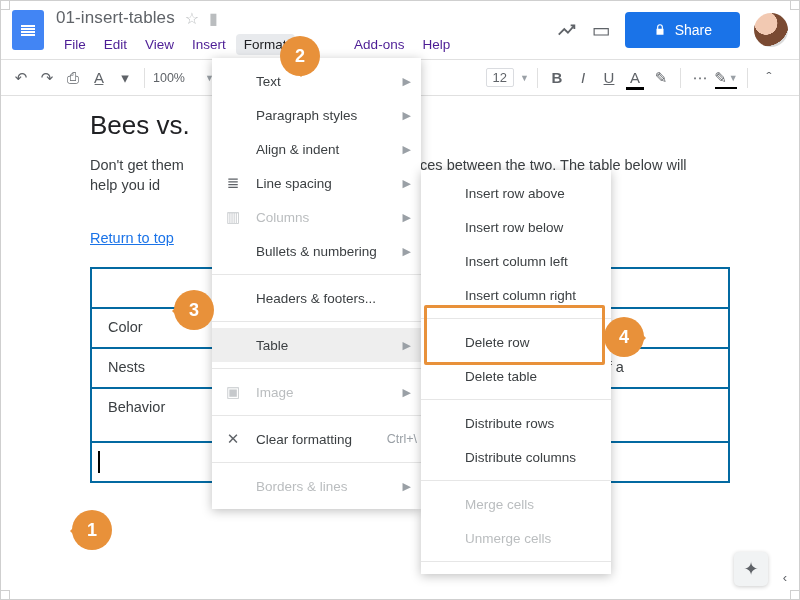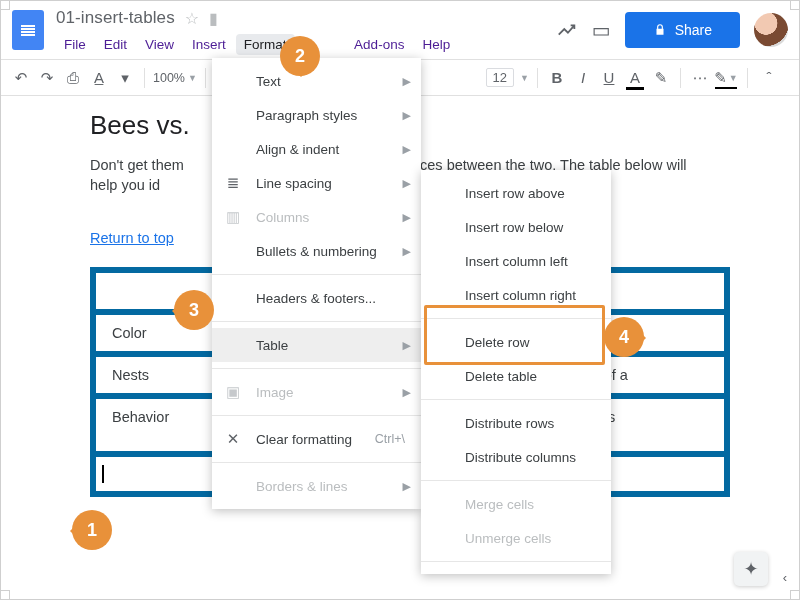--- a/index.html
+++ b/index.html
@@ -19,53 +19,53 @@
   .trend { width:22px; height:22px; }
   .comment-btn { color:#5f6368; font-size:20px; }
   .share-btn { display:flex; align-items:center; gap:8px; background:#1a73e8; color:#fff; height:36px; padding:0 28px; border-radius:4px; font-size:14px; font-weight:500; }
   .share-btn .lock { width:14px; height:14px; }
   .avatar { width:34px; height:34px; border-radius:50%; background:radial-gradient(circle at 35% 30%, #f2c9b2 0 35%, #7a4a32 36% 70%, #d9d9d9 71% 100%); }
 
   
   .toolbar { height:36px; border-bottom:1px solid #e0e0e0; display:flex; align-items:center; padding:0 10px; gap:4px; font-size:13px; color:#5f6368; position:relative; }
   .tb { width:22px; height:22px; display:flex; align-items:center; justify-content:center; border-radius:3px; font-size:15px; }
   .tb-sep { width:1px; height:20px; background:#e0e0e0; margin:0 4px; }
-  .zoom { font-size:12.5px; display:flex; align-items:center; gap:3px; }
+  .zoom { font-size:12.5px; display:flex; align-items:center; gap:20px; }
   .tb-spacer { flex:1; }
   .tb-right { display:flex; align-items:center; gap:6px; margin-right:10px;}
   .font-sz { display:flex; align-items:center; gap:6px; font-size:13px; }
   .font-sz .box { border:1px solid #dadce0; border-radius:2px; padding:1px 6px; }
   .bold { font-weight:700; } .ital { font-style:italic; } .undl { text-decoration:underline; }
   .color-A { position:relative; } .color-A::after{content:"";position:absolute;left:2px;right:2px;bottom:-1px;height:3px;background:#000;}
   .pen-line { position:relative; } .pen-line::after{content:"";position:absolute;left:0;right:0;bottom:0;height:2px;background:#000;}
 
   
   .canvas { position:absolute; left:0; right:0; top:96px; bottom:0; background:#fff; overflow:hidden; }
   .page { margin:9px auto; width:720px; padding:0 50px; position:relative; }
   .h1 { font-size:26px; color:#202124; margin-top:14px; margin-bottom:14px; }
   .para { font-size:14.5px; color:#3c4043; line-height:1.4; }
   .link { color:#1a73e8; text-decoration:underline; font-size:14.5px; display:inline-block; margin-top:34px; }
 
   table.tbl { border-collapse:collapse; width:640px; margin-top:20px; font-size:14.5px; color:#3c4043; }
-  table.tbl td { border:6px solid #0369a1; padding:10px 16px; vertical-align:top; height:40px; }
+  table.tbl td { border:2px solid #0369a1; padding:10px 16px; vertical-align:top; height:40px; }
   table.tbl td.w1{ width:180px; } table.tbl td.w2{ width:190px; }
 
   
   .cursor-cell { position:relative; }
   .caret { position:absolute; left:6px; top:8px; bottom:8px; width:2px; background:#000; }
   .tabhandle { position:absolute; right:8px; top:4px; font-size:10px; color:#9aa0a6; }
 
   
   .menu { position:absolute; background:#fff; box-shadow:0 2px 10px rgba(0,0,0,.25); font-size:13.5px; color:#3c4043; z-index:10; }
   .menu .mi { display:flex; align-items:center; height:34px; padding:0 28px 0 44px; white-space:nowrap; position:relative; }
   .menu .mi.disabled { color:#babdbf; }
   .menu .mi .mi-icon { position:absolute; left:12px; width:18px; text-align:center; font-size:15px; color:#5f6368; }
   .menu .mi.disabled .mi-icon { color:#c6c9cc; }
   .menu .mi .arrow { position:absolute; right:10px; color:#9aa0a6; font-size:11px; }
-  .menu .mi .shortcut { position:absolute; right:16px; color:#9aa0a6; font-size:12.5px; }
+  .menu .mi .shortcut { position:absolute; right:4px; color:#9aa0a6; font-size:12.5px; }
   .menu .mi.hover { background:#eeeeee; }
   .menu .sep { height:1px; background:#e6e6e6; margin:6px 0; }
 
   .format-menu { left:212px; top:58px; width:209px; padding:6px 0; }
   .table-menu  { left:421px; top:170px; width:190px; padding:6px 0; }
 
   .highlight-box { position:absolute; border:3px solid #e8913a; border-radius:2px; pointer-events:none; z-index:11; }
   .hl-delete { left:424px; top:305px; width:181px; height:60px; }
 
   

